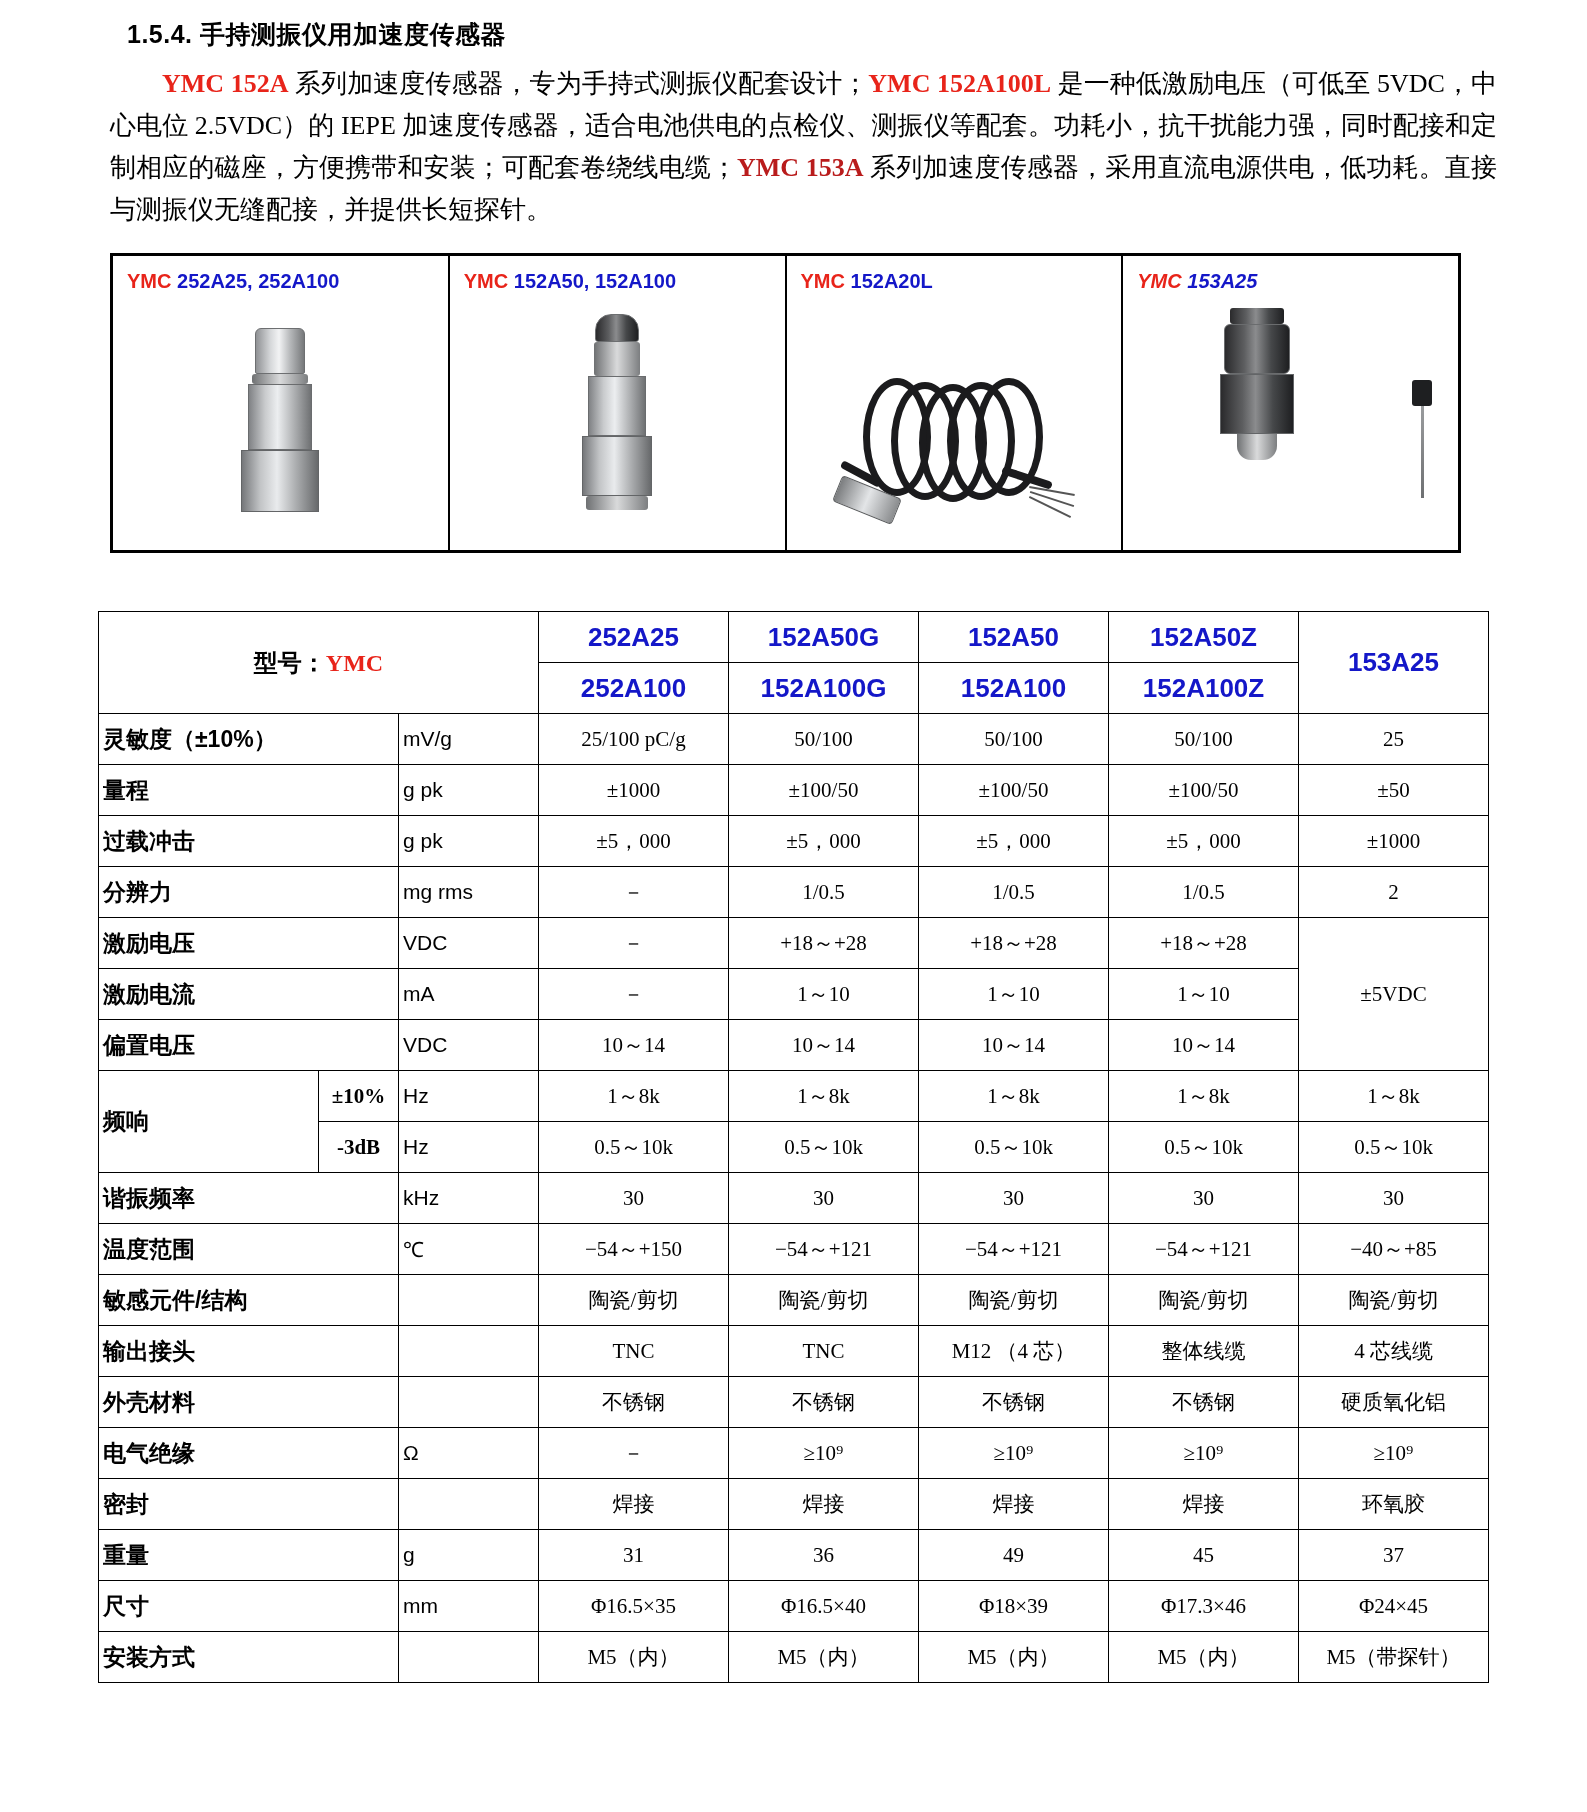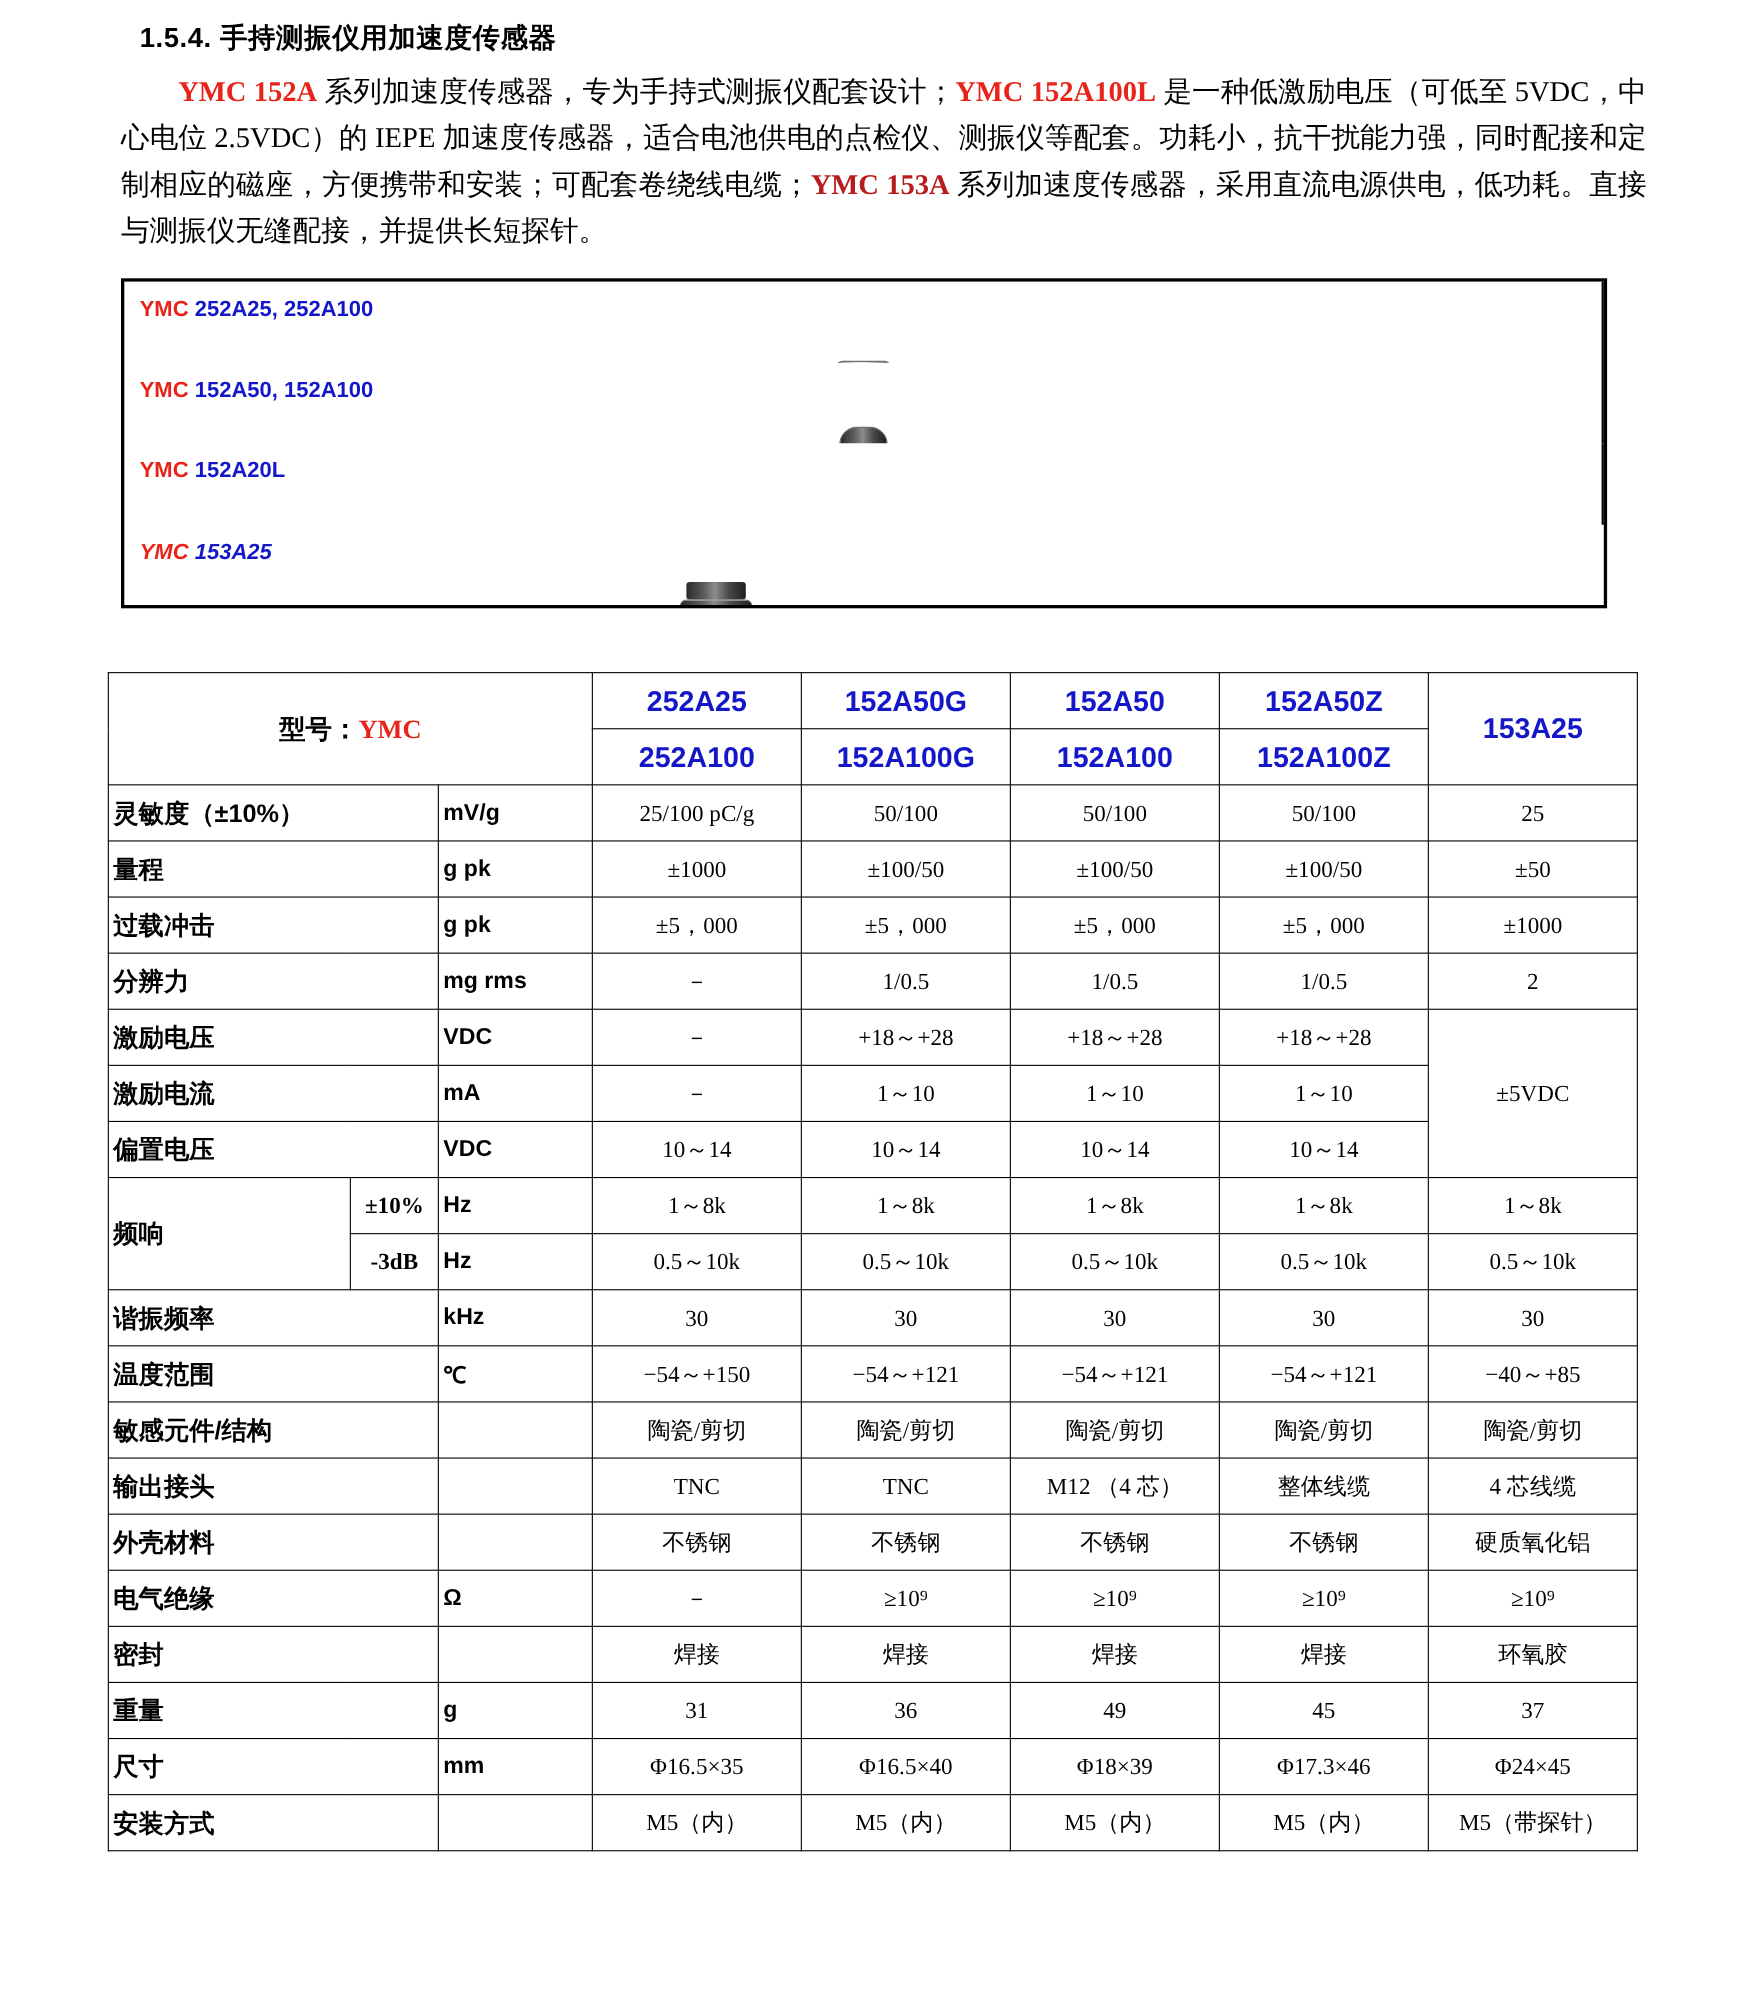--- a/index.html
+++ b/index.html
@@ -37,21 +37,20 @@
   .red-y { color: #e8241a; font-family: "Liberation Serif", serif; font-weight: bold; }
   .blue-b { color: #b91c1c; font-weight: bold; }
 
   
   .photo-strip {
     border: 3px solid #000;
     display: flex;
     height: 300px;
     margin: 0 36px 0 0;
     box-sizing: border-box;
-    flex-direction: column;
   }
   .photo-cell {
     flex: 1 1 0;
     border-right: 2px solid #000;
     position: relative;
     box-sizing: border-box;
     overflow: hidden;
   }
   .photo-cell:last-child { border-right: none; font-style: italic; }
   .photo-cell .cap {
@@ -143,21 +142,21 @@
   }
   table.spec td.lbl {
     text-align: left;
     font-family: "Liberation Sans", sans-serif;
     font-weight: bold;
     font-size: 23px;
   }
   table.spec td.unit {
     text-align: left;
     font-family: "Liberation Sans", sans-serif;
-    font-weight: bold;
+    font-weight: normal;
     font-size: 21px;
     padding-left: 4px;
   }
   table.spec td.hdr {
     font-family: "Liberation Sans", sans-serif;
     font-weight: bold;
     font-size: 26px;
     color: #1417c8;
   }
   .model-cell {

